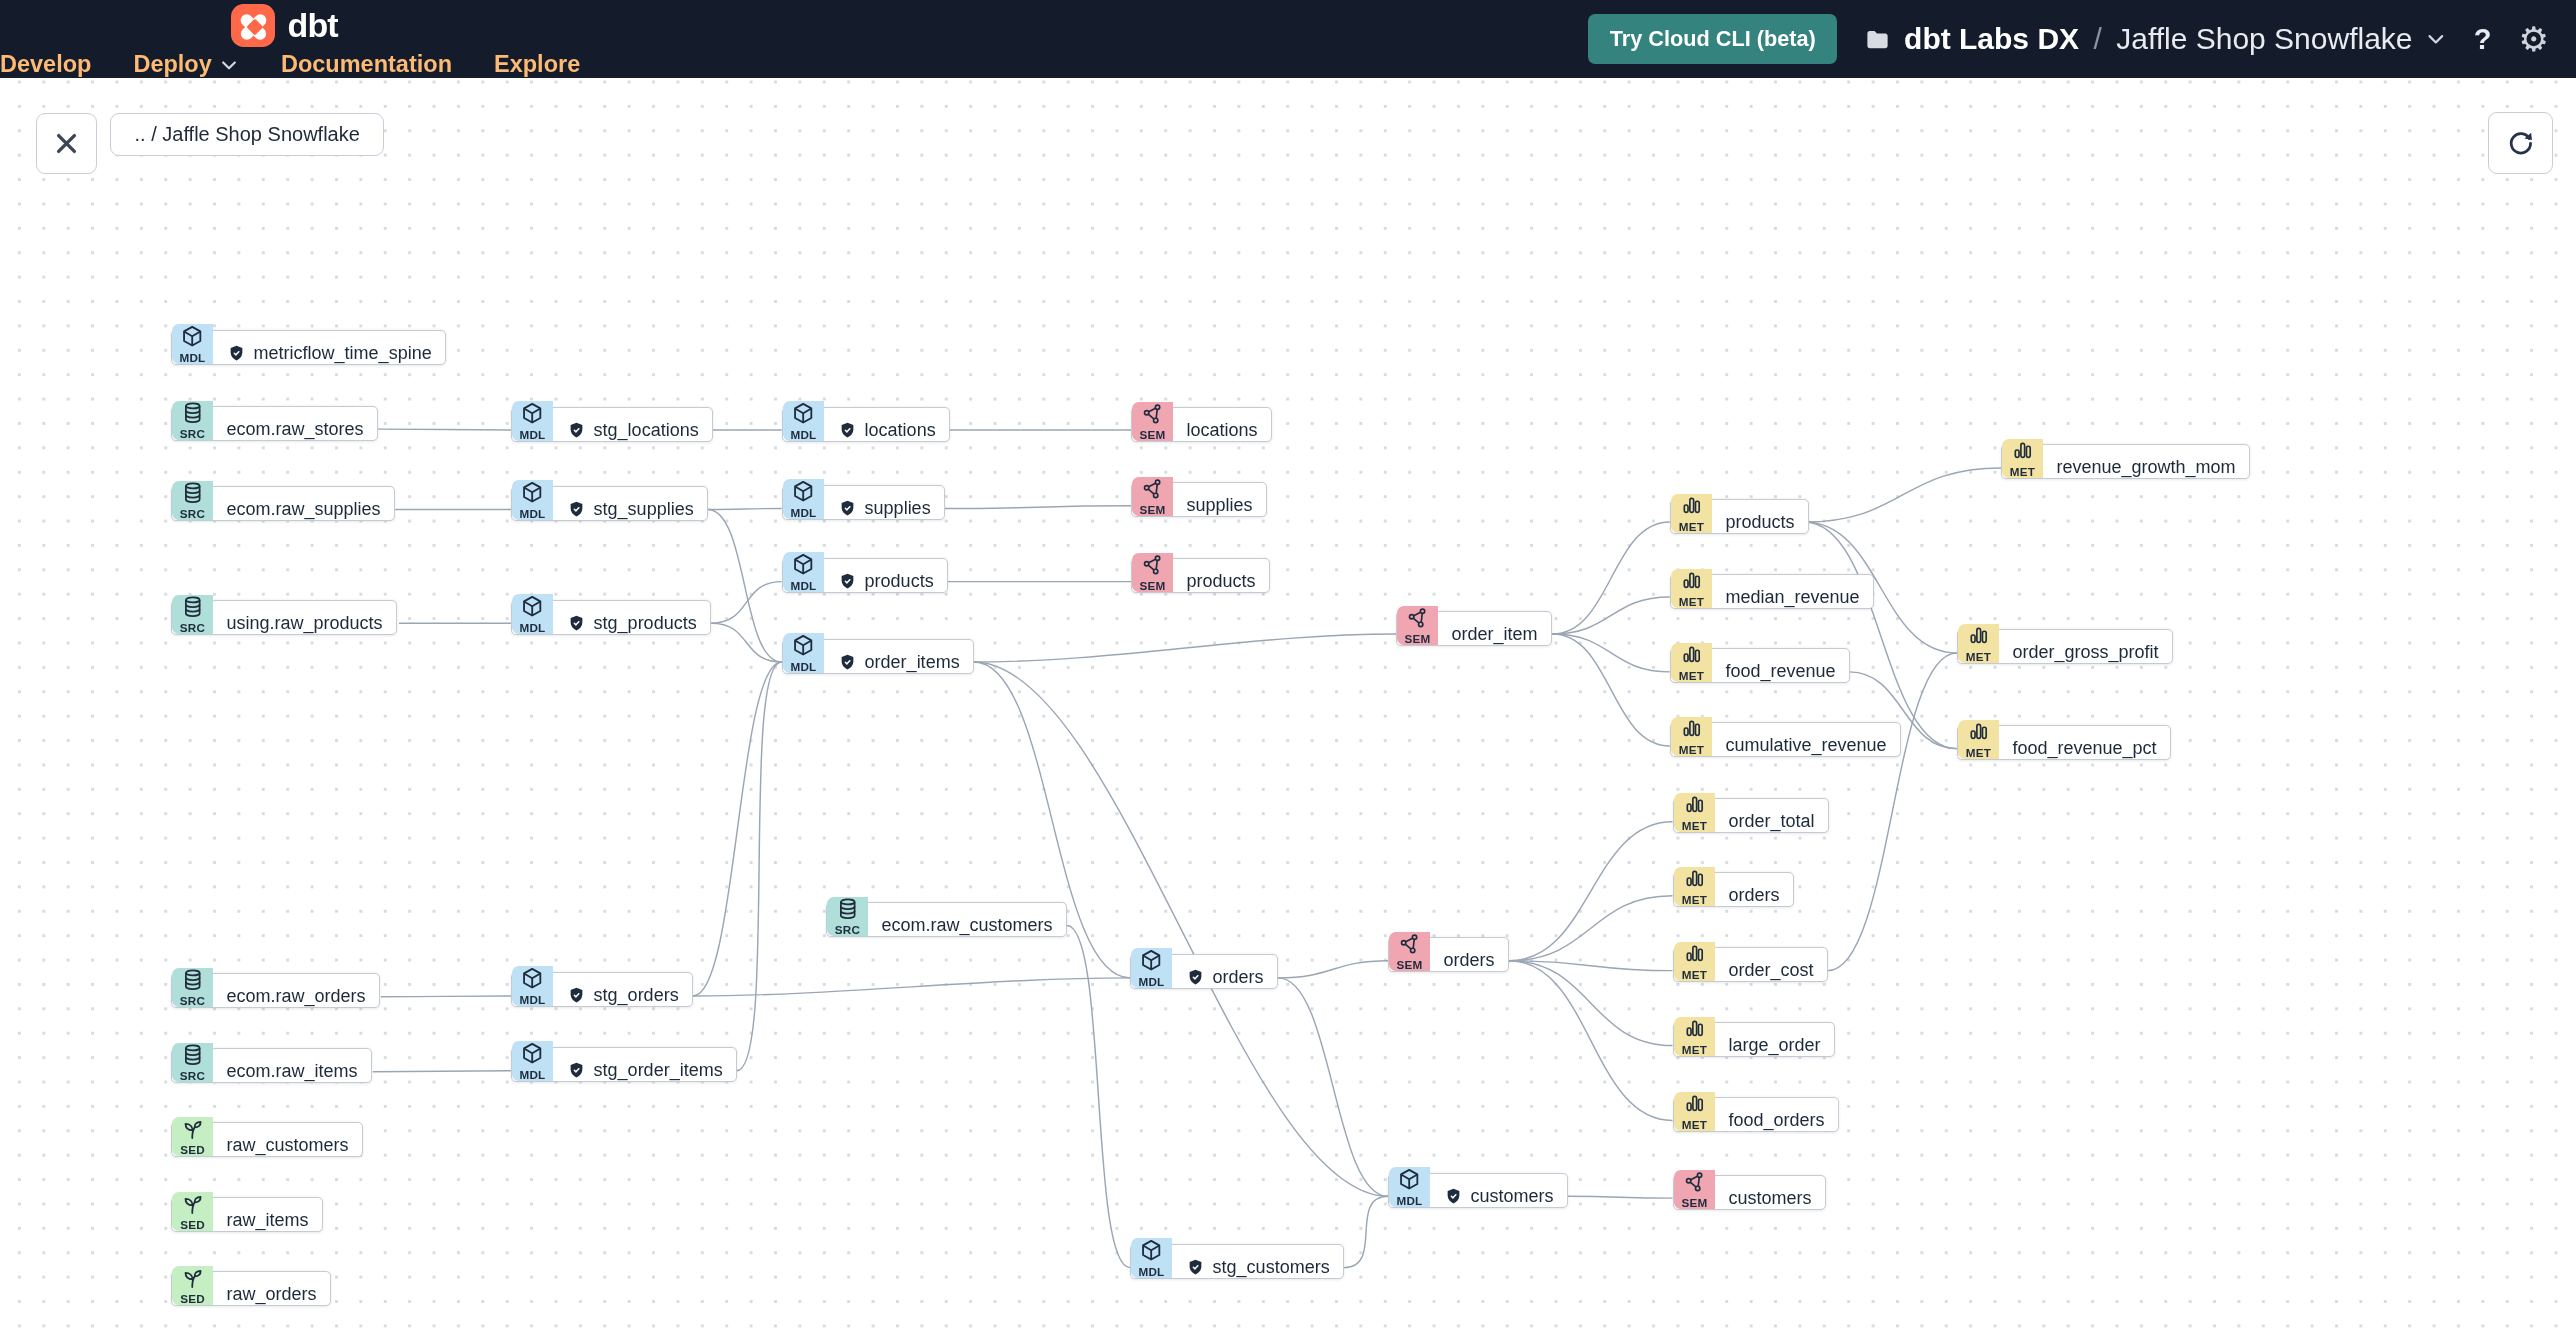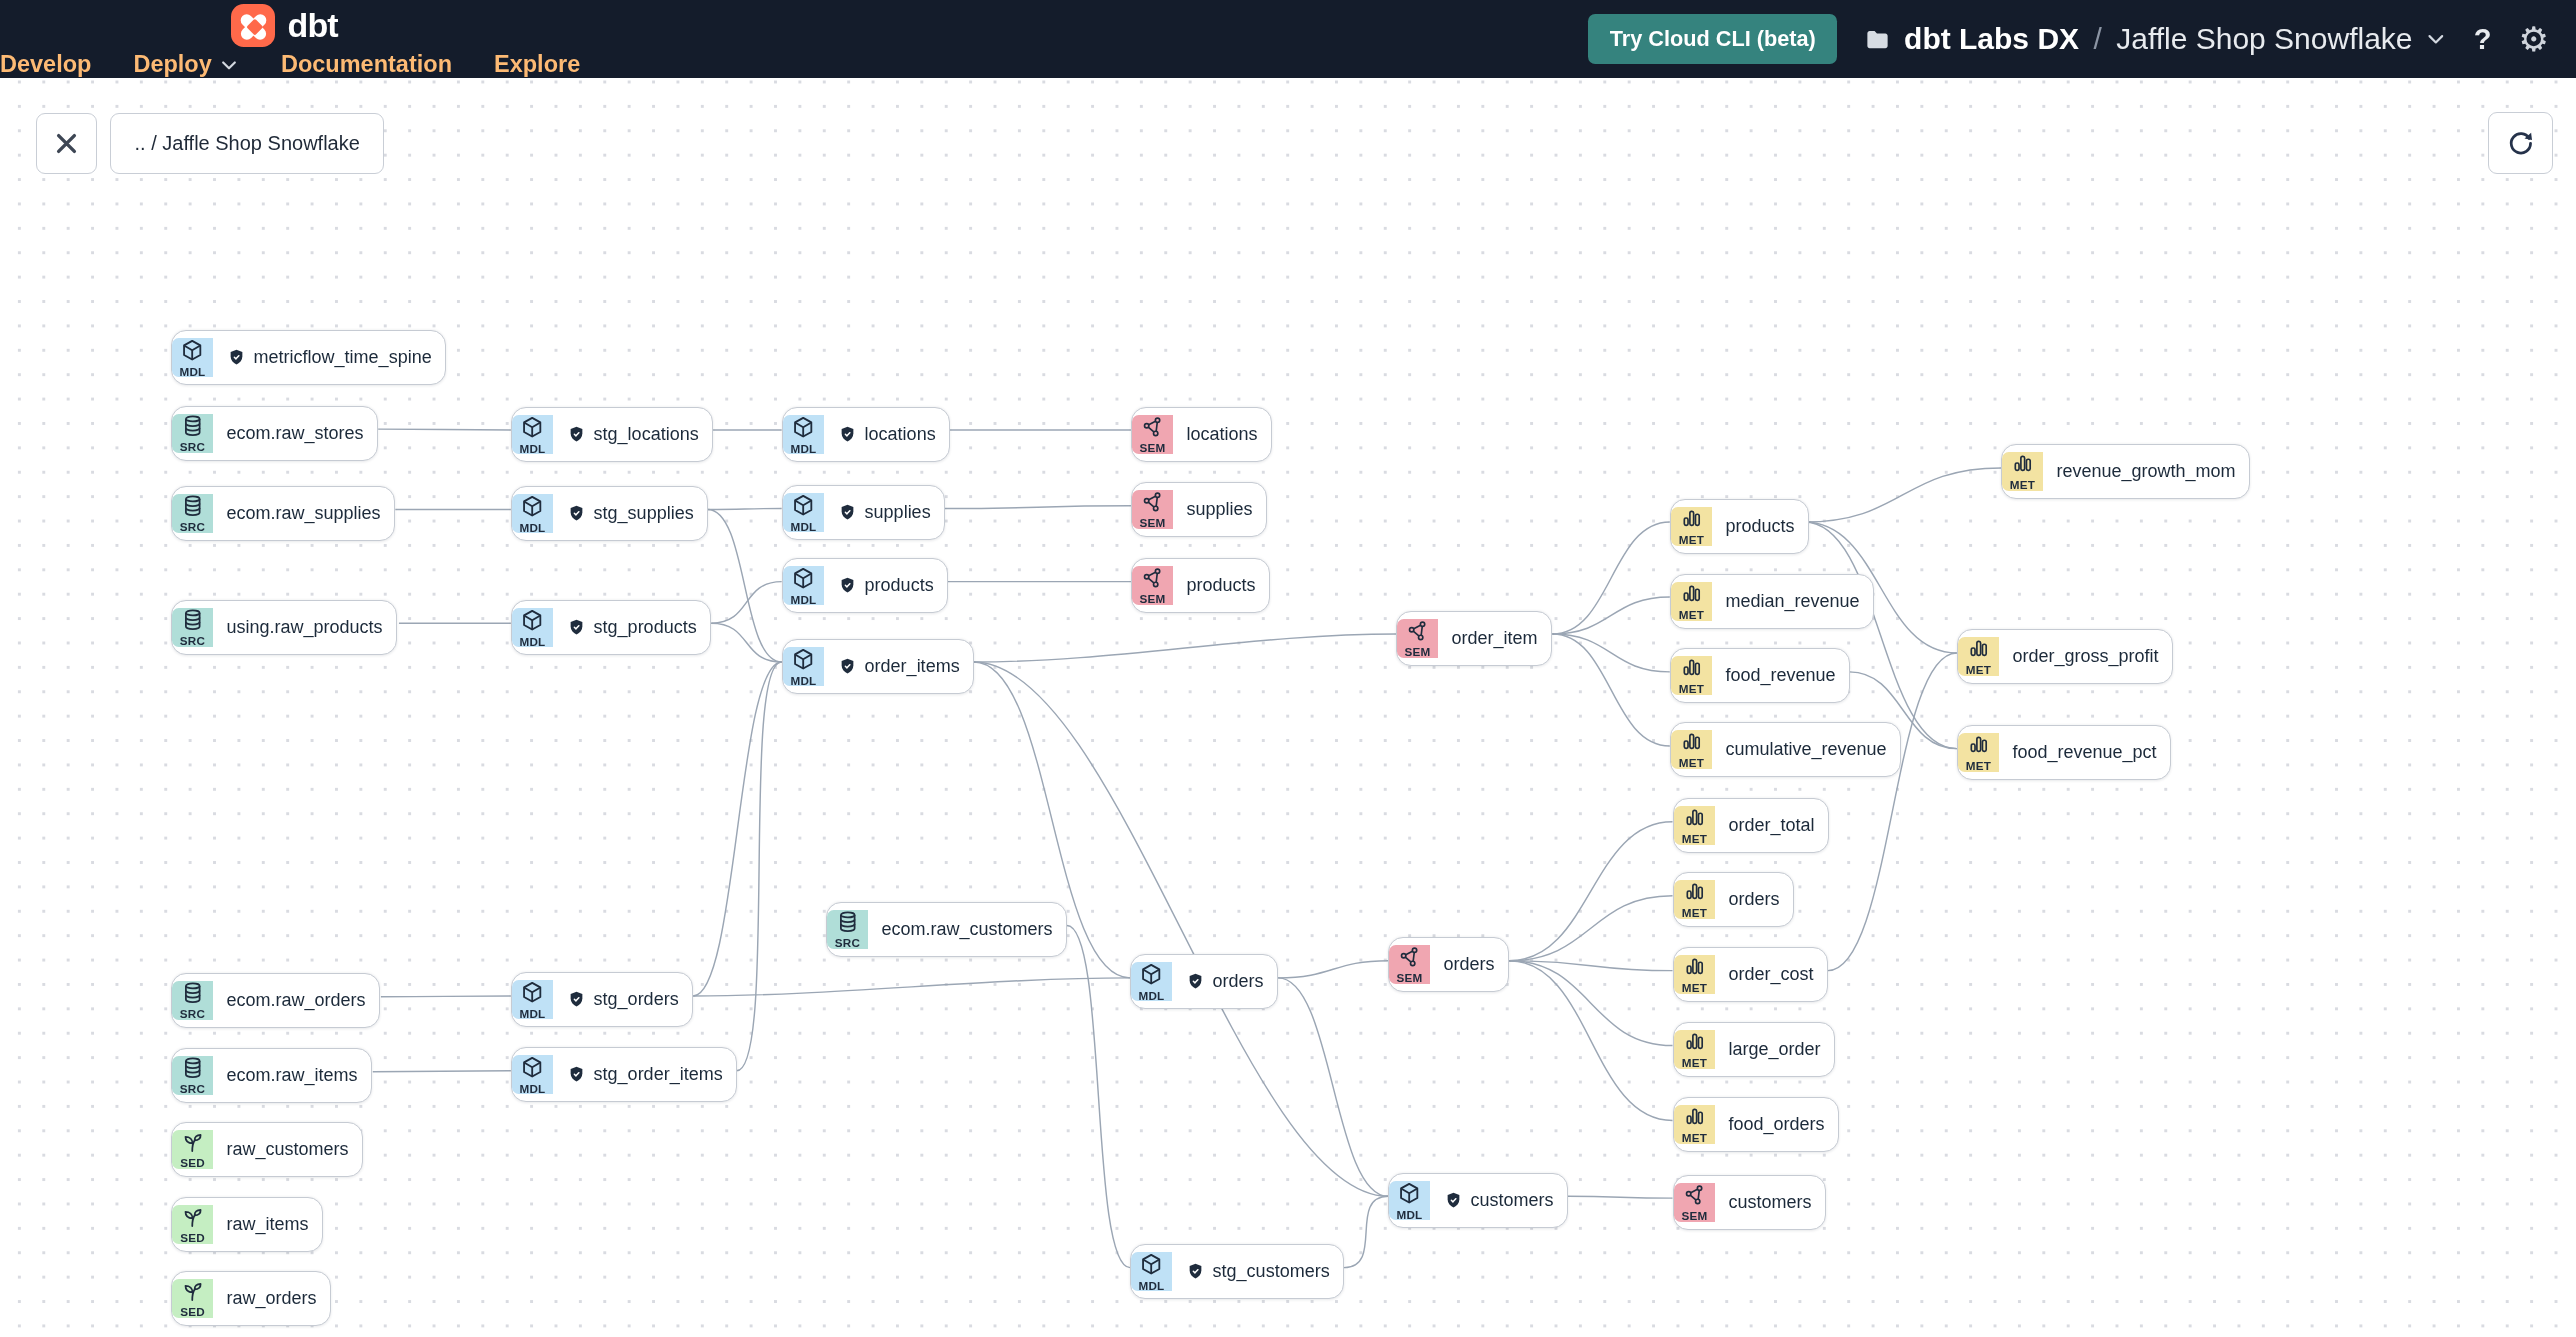--- a/index.html
+++ b/index.html
@@ -38,31 +38,31 @@
   .canvas{
     position:absolute;left:0;top:78px;width:2576px;height:1260px;
     background-image:radial-gradient(#d9dbe1 1.4px, transparent 1.4px);
     background-size:24.4px 24.4px;background-position:7.2px 16.2px;
   }
   .edges{position:absolute;left:0;top:0;z-index:1;}
   .edges path{fill:none;stroke:#9ba6b4;stroke-width:1.6px;}
   
   .tool{position:absolute;z-index:30;background:#ffffff;border:1.4px solid #c9ced6;border-radius:9px;box-sizing:border-box;}
   .close-btn{left:36px;top:35px;width:61px;height:61px;display:flex;align-items:center;justify-content:center;cursor:pointer;}
-  .crumb{left:110px;top:35px;height:61px;display:flex;align-items:center;padding:0 23.5px;font-size:20px;color:#1f2937;cursor:pointer;}
+  .crumb{left:110px;top:35px;height:43px;display:flex;align-items:center;padding:0 23.5px;font-size:20px;color:#1f2937;cursor:pointer;}
   .searchbar{left:1347px;top:34px;width:1126px;height:62px;display:flex;align-items:center;padding:0 16.2px;}
   .searchbar input{flex:1;border:none;outline:none;font-size:21px;color:#374151;font-family:inherit;margin-left:12.6px;background:transparent;}
   .searchbar input::placeholder{color:#64707f;}
   .info-badge{width:28px;height:28px;border-radius:50%;background:#25324a;color:#ffffff;
     display:flex;align-items:center;justify-content:center;font-size:18px;font-weight:bold;flex:0 0 auto;cursor:pointer;font-family:"Liberation Serif",serif;}
   .refresh-btn{left:2488px;top:34px;width:65px;height:62px;display:flex;align-items:center;justify-content:center;cursor:pointer;}
   
   .node{
-    position:absolute;z-index:10;height:55px;display:flex;align-items:center;
-    background:#ffffff;border:1.4px solid #c6cbd3;border-radius:15px;
+    position:absolute;z-index:10;height:35px;display:flex;align-items:flex-end;
+    background:#ffffff;border:1.4px solid #c6cbd3;border-radius:5px;
     box-shadow:0 0.9px 2.7px rgba(20,30,45,0.10);cursor:pointer;box-sizing:border-box;
   }
   .node .badge{
     width:41px;flex:0 0 41px;border-radius:6.8px 0 0 6.8px;
     display:flex;flex-direction:column;align-items:center;justify-content:center;gap:0px;
   }
   .node .badge .blab{font-size:11.7px;font-weight:bold;color:#1f2c3d;letter-spacing:0.2px;line-height:1;margin-top:0.9px;}
   .node .body{display:flex;align-items:center;gap:8.1px;padding:0 13.5px;white-space:nowrap;}
   .node .nlab{font-size:18px;color:#1c2a3a;}
 </style>

